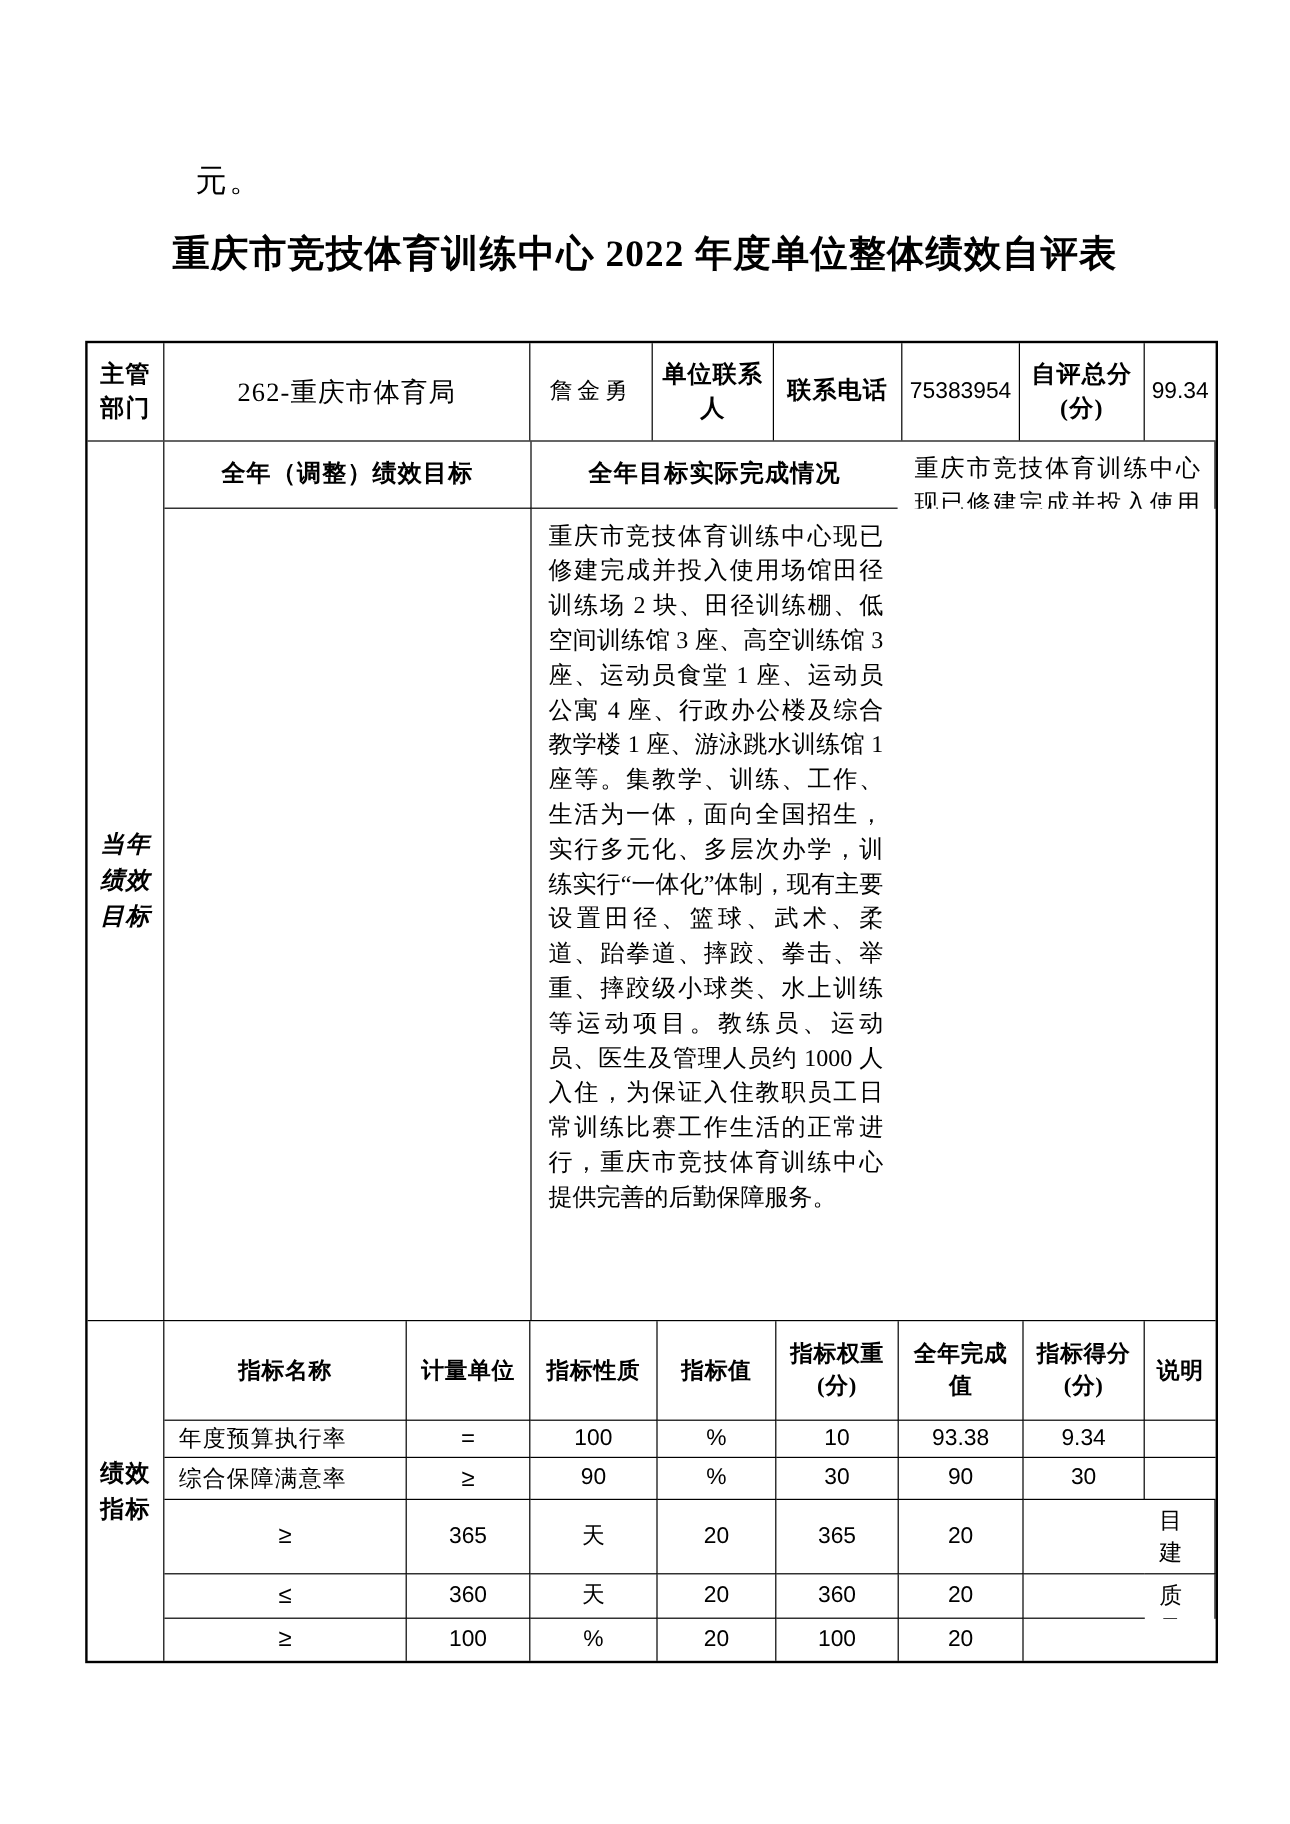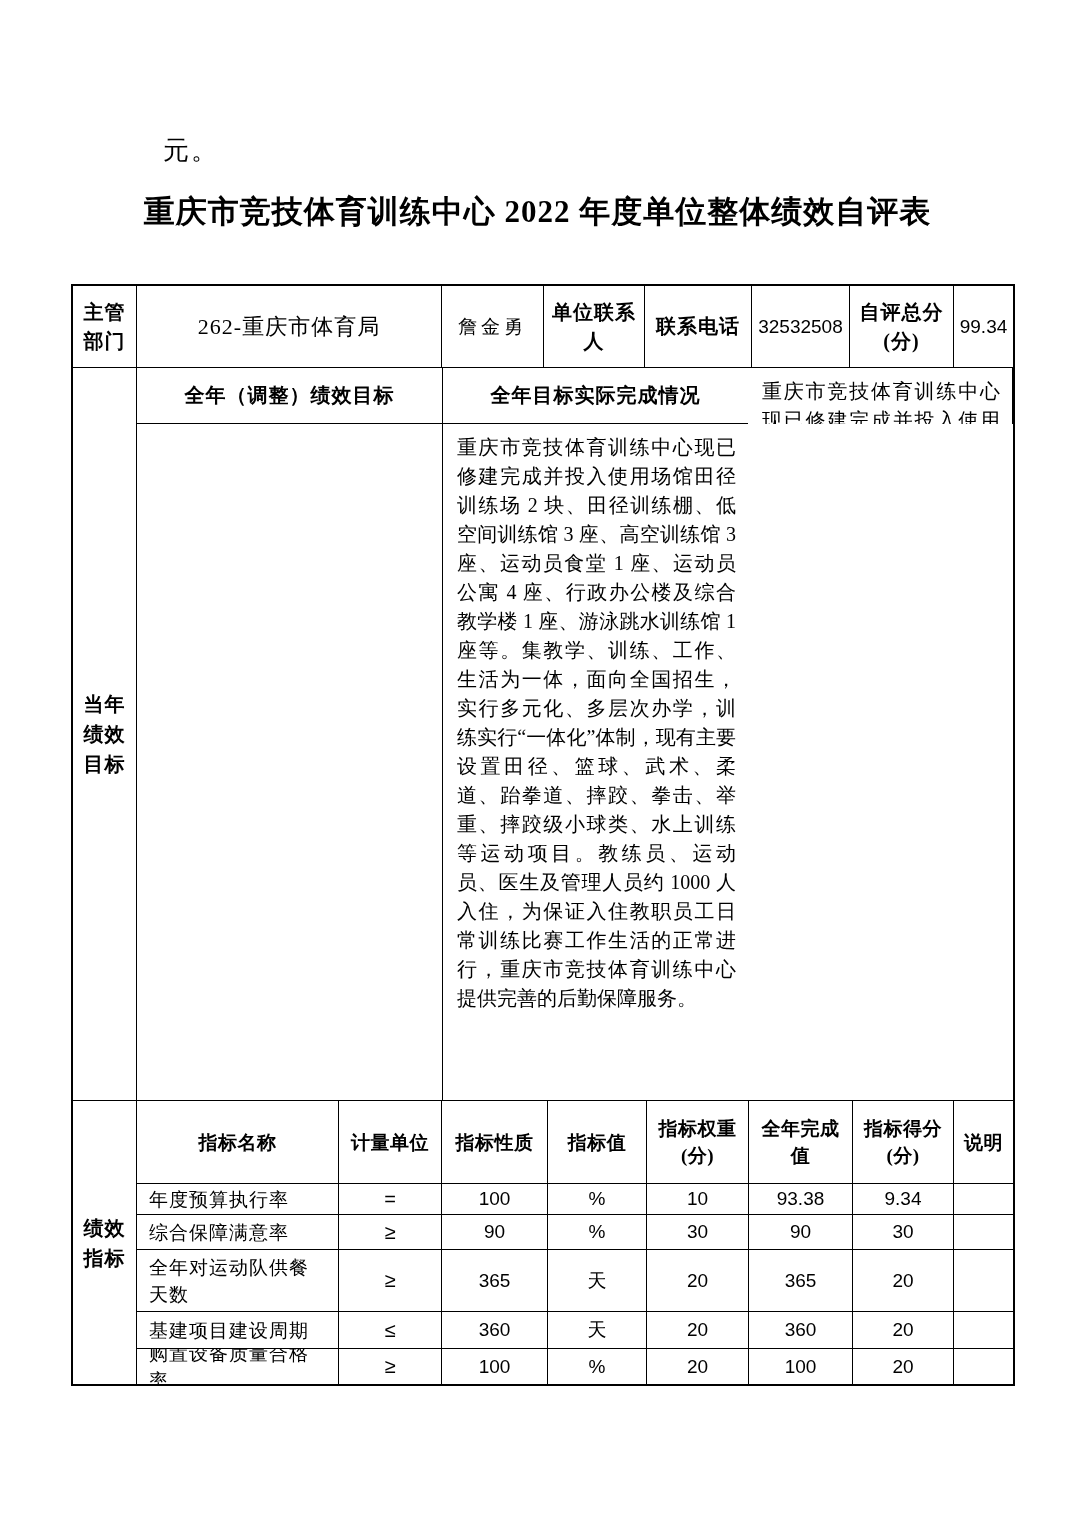--- a/index.html
+++ b/index.html
@@ -36,21 +36,21 @@
   }
   .cell {
     display:flex; align-items:center; justify-content:center;
     border-right:1.5px solid #000; text-align:center;
     font-size:19px; line-height:1.45; overflow:hidden;
   }
   .cell.last { border-right:none; }
   .cell.bb { border-bottom:1.5px solid #000; }
   .bold { font-weight:bold; font-size:20px; letter-spacing:1px; }
   .pre { white-space:pre-line; }
-  .span2 { grid-row:1 / 3; }
+  .span2 { grid-row:1 / 3;font-style:italic; }
   .span6 { grid-row:1 / 7; }
   .num { font-family:"Liberation Sans", sans-serif; font-size:19px; }
   .mixed { font-size:22px; letter-spacing:1px; }
   .person { letter-spacing:4px; font-size:19px; }
   .goalbody {
     display:block; padding:9px 12px 6px 14px;
     font-size:20px; line-height:29px; text-align:justify;
     text-justify:inter-ideograph;
   }
   .ind-h { font-weight:bold; font-size:19px; letter-spacing:0.5px; line-height:27px; }
@@ -70,21 +70,21 @@
 <div class="tbl">
 
   <div class="grid gA">
     <div class="cell bold pre">主管
 部门</div>
     <div class="cell mixed">262-重庆市体育局</div>
     <div class="cell person">詹金勇</div>
     <div class="cell bold pre">单位联系
 人</div>
     <div class="cell bold">联系电话</div>
-    <div class="cell num">32532508</div>
+    <div class="cell num">75383954</div>
     <div class="cell bold pre">自评总分
 (分)</div>
     <div class="cell num last">99.34</div>
   </div>
 
   <div class="grid gBC">
     <div class="cell bold pre span2 rowlabel">当年
 绩效
 目标</div>
     <div class="cell bold bb">全年（调整）绩效目标</div>
@@ -121,21 +121,20 @@
 
     <div class="cell ind-name bb">综合保障满意率</div>
     <div class="cell sym bb">≥</div>
     <div class="cell num bb">90</div>
     <div class="cell num bb">%</div>
     <div class="cell num bb">30</div>
     <div class="cell num bb">90</div>
     <div class="cell num bb">30</div>
     <div class="cell bb last"></div>
 
-    <div class="cell ind-name bb">全年对运动队供餐天数</div>
     <div class="cell sym bb">≥</div>
     <div class="cell num bb">365</div>
     <div class="cell bb">天</div>
     <div class="cell num bb">20</div>
     <div class="cell num bb">365</div>
     <div class="cell num bb">20</div>
     <div class="cell bb last"></div>
 
     <div class="cell ind-name bb">基建项目建设周期</div>
     <div class="cell sym bb">≤</div>

